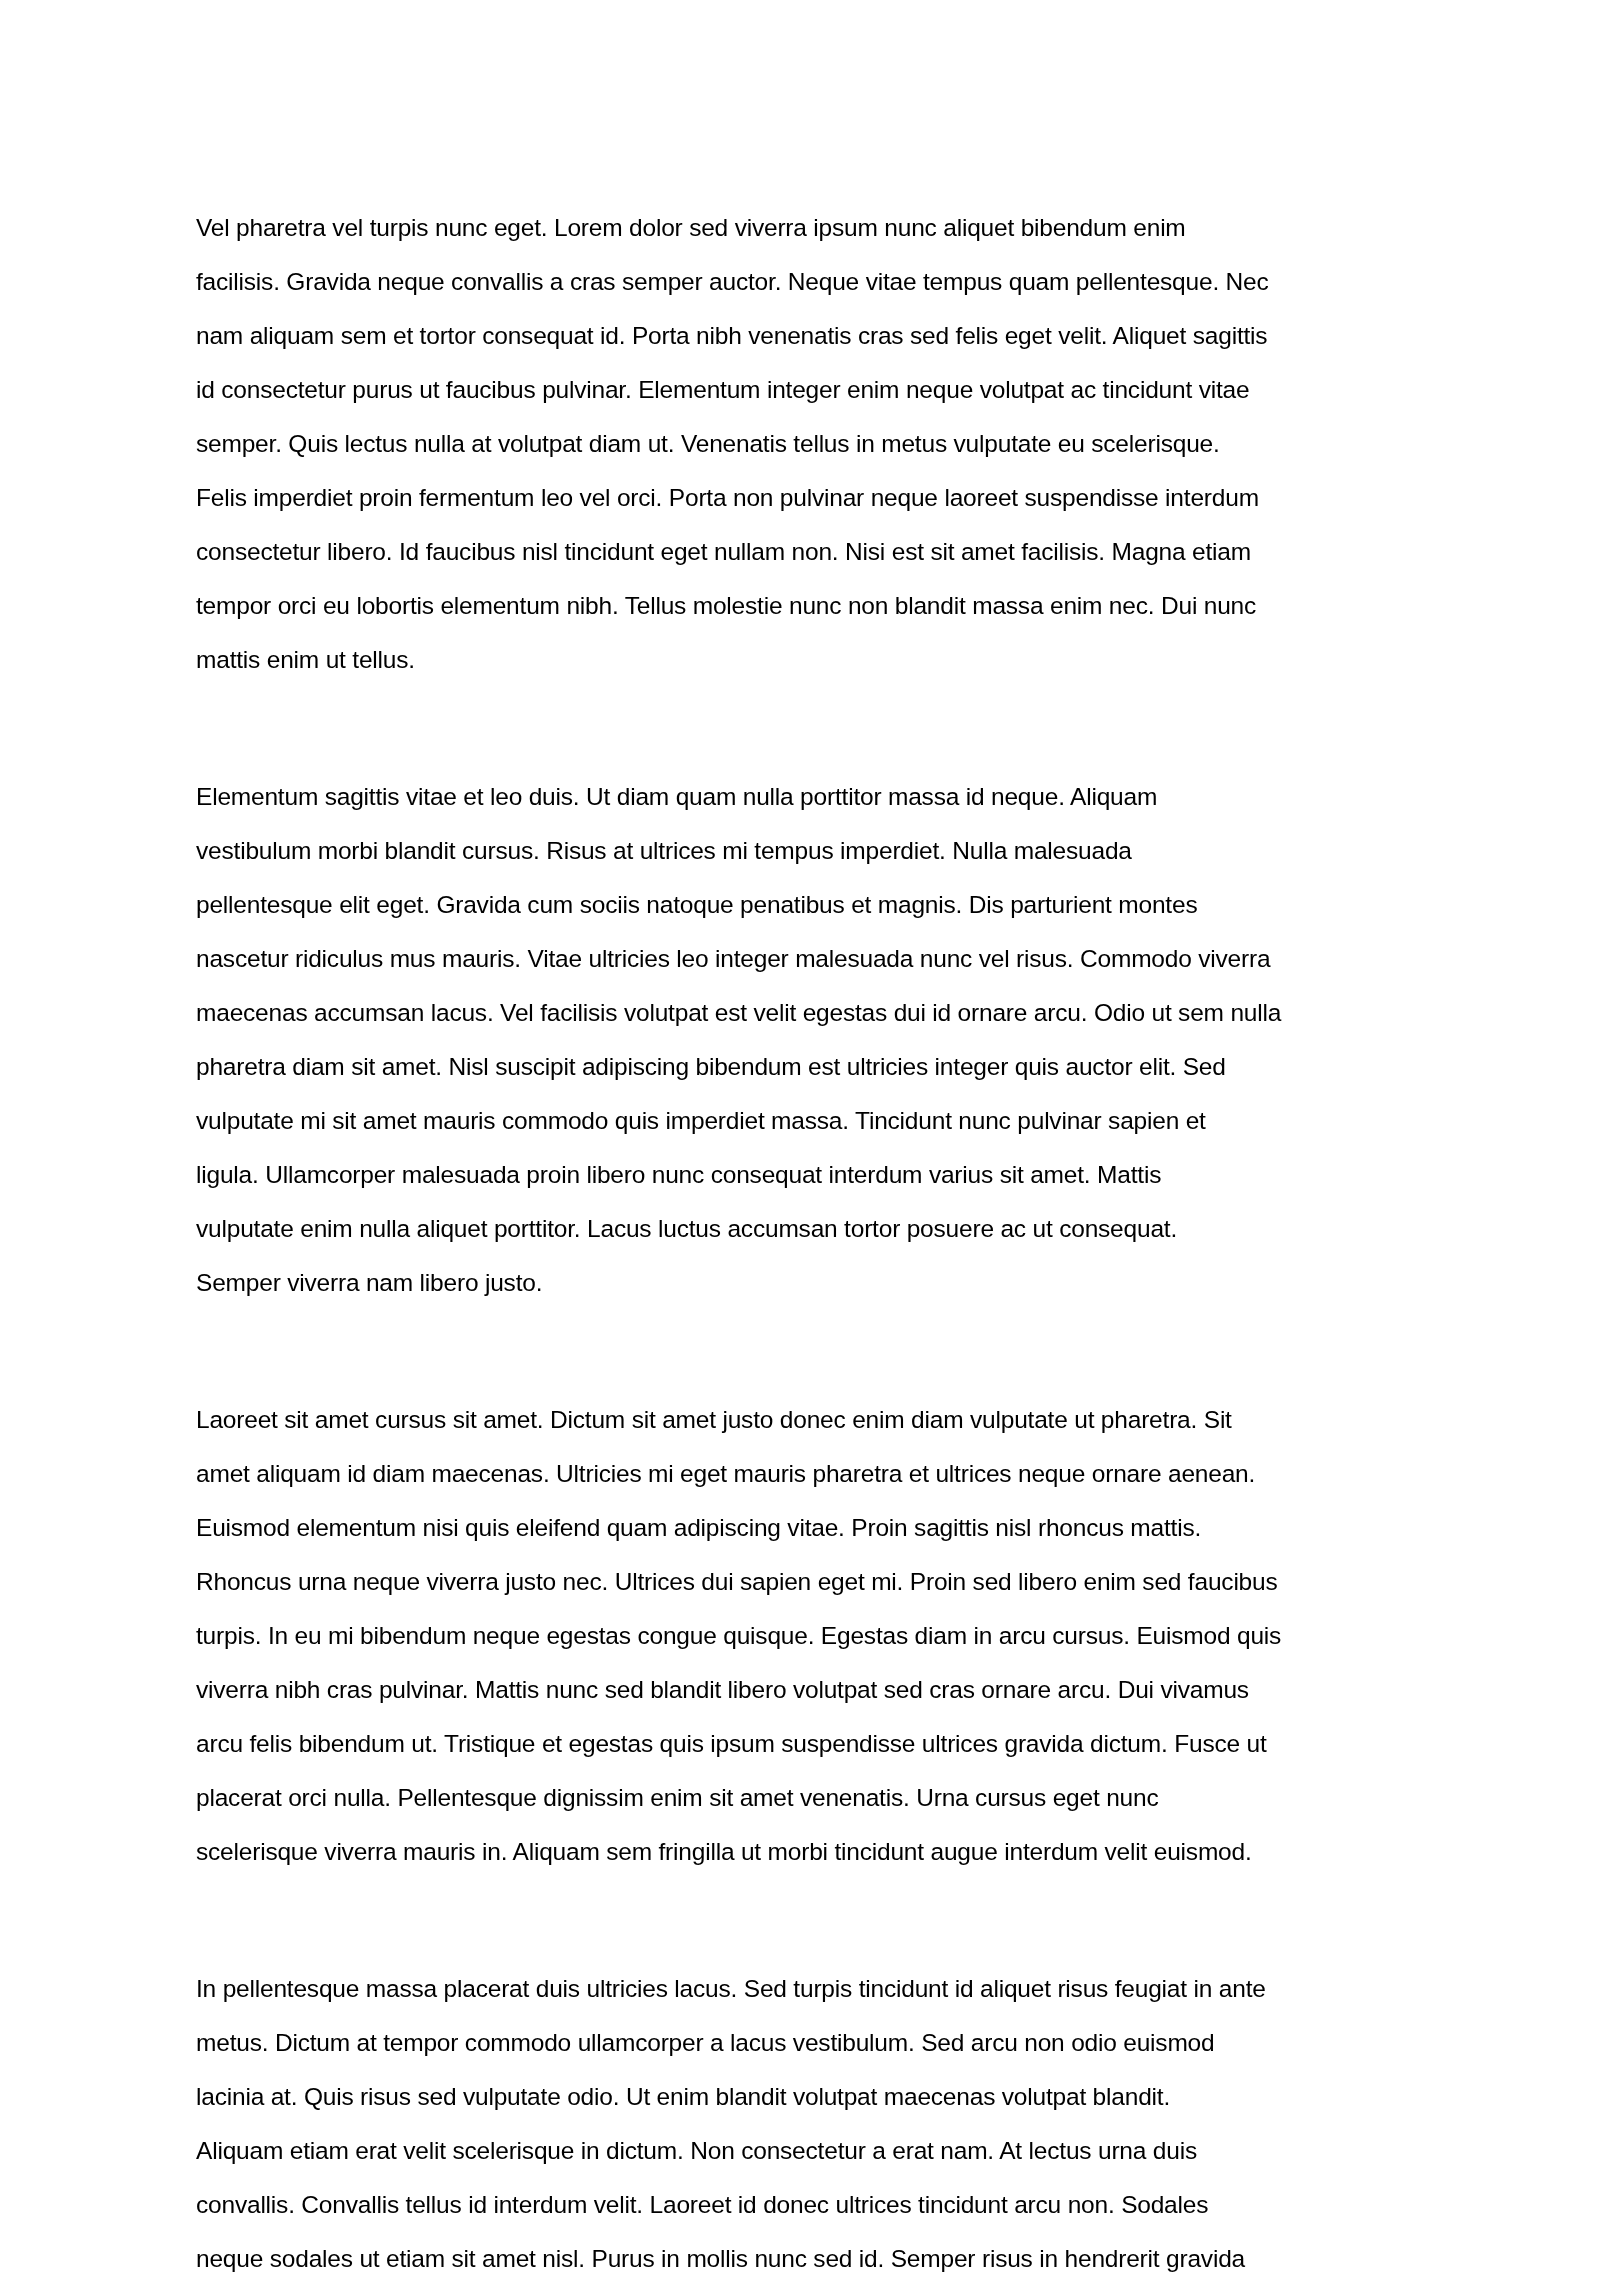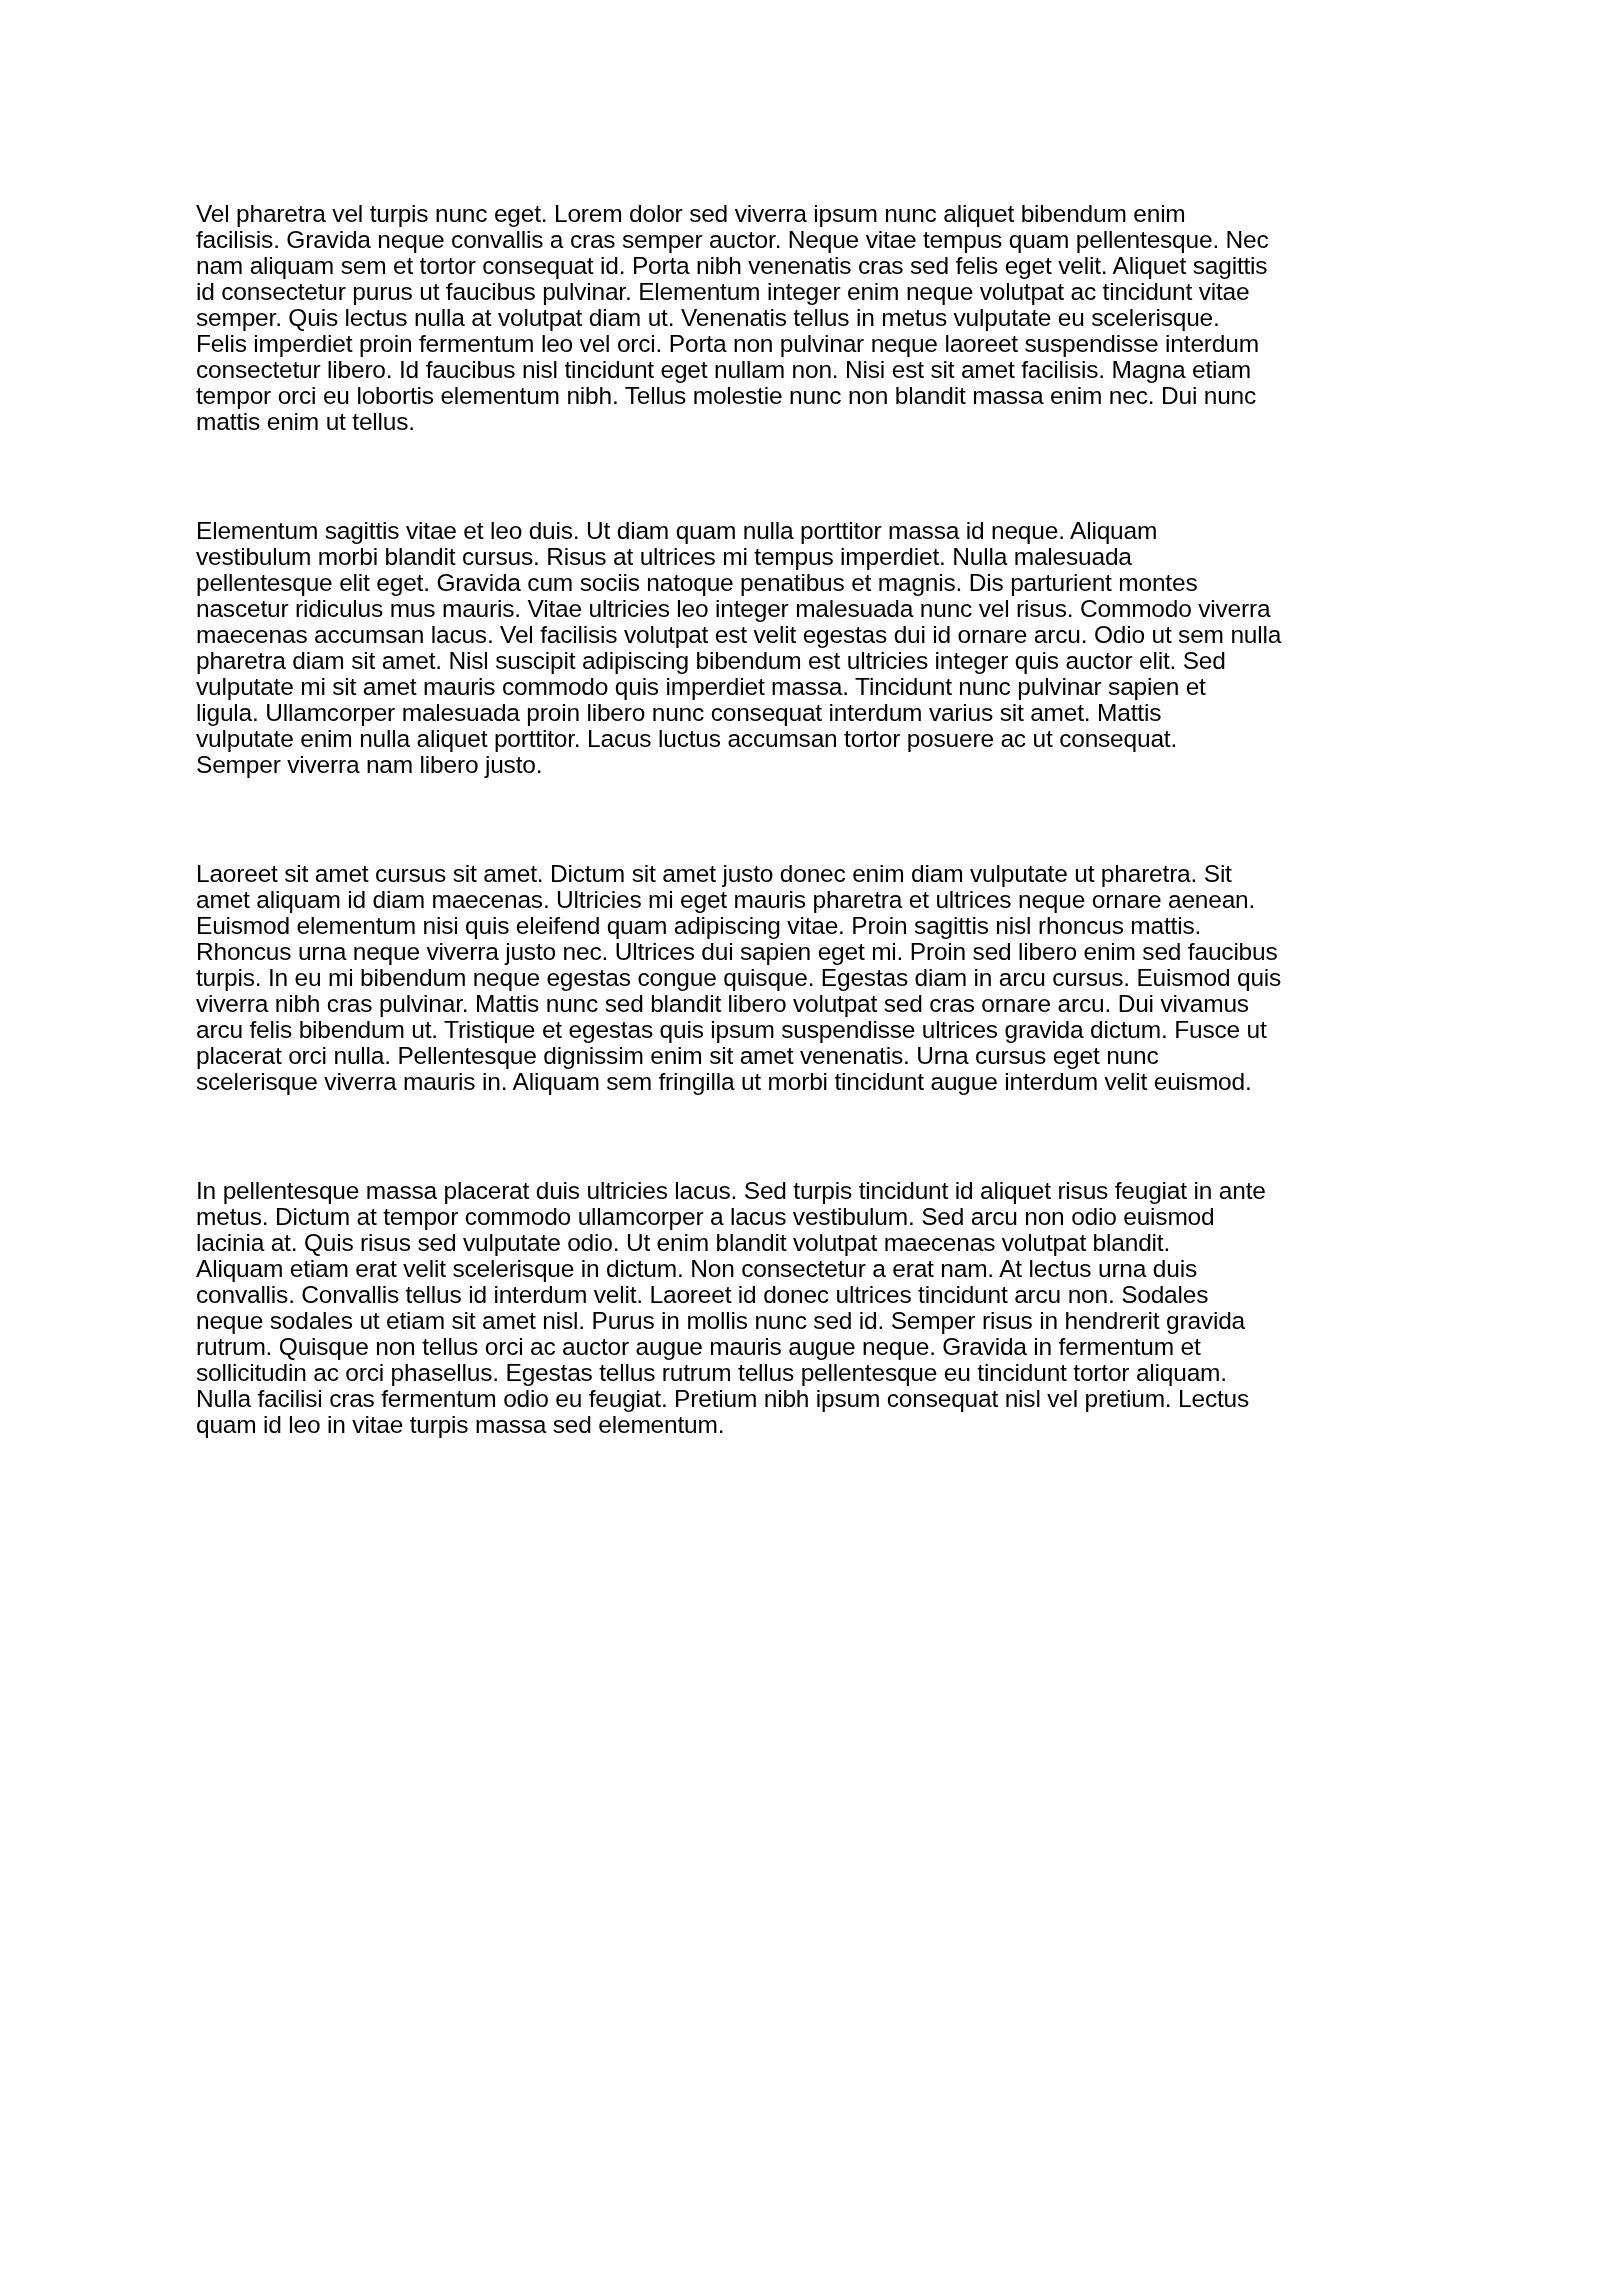--- a/index.html
+++ b/index.html
@@ -21,21 +21,21 @@
     height: 2293px;
     background: #ffffff;
     box-sizing: border-box;
     padding: 201px 98px 0 196px;
     overflow: hidden;
   }
   .doc-paragraph {
     margin: 0 0 83px 0;
     max-width: 1294px;
     font-size: 24.5px;
-    line-height: 26px;
+    line-height: 54px;
     color: #000000;
     letter-spacing: -0.2px;
     white-space: pre-line; 
     text-rendering: optimizeLegibility;
   }
 </style>
 </head>
 <body>
 
 <div class="page">

